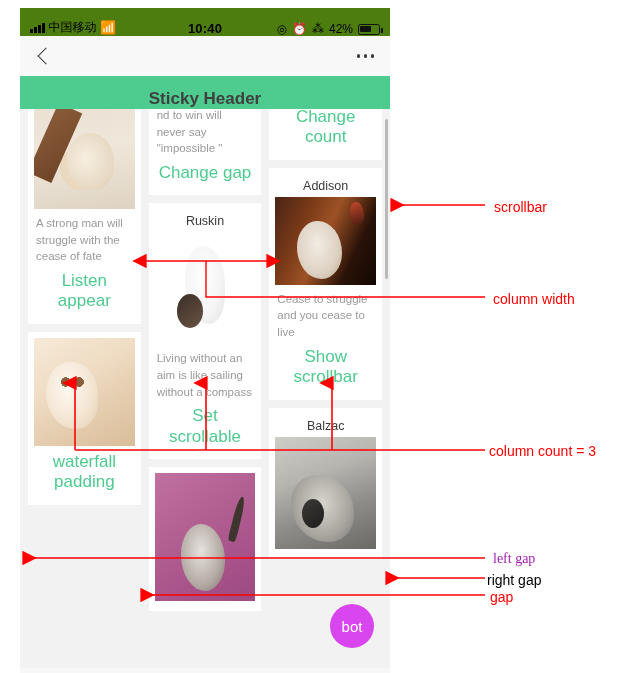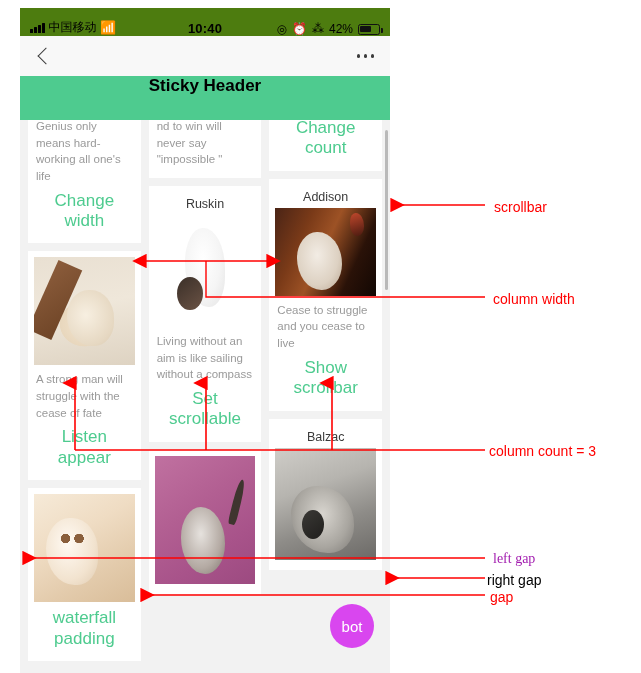--- a/index.html
+++ b/index.html
@@ -63,26 +63,26 @@
     border-left: 1.6px solid #3c3c3c;
     border-bottom: 1.6px solid #3c3c3c;
     transform: rotate(45deg);
     margin-left: 4px;
   }
   .dots { display: flex; gap: 3.5px; }
   .dots span { width: 3.5px; height: 3.5px; border-radius: 50%; background: #3c3c3c; display: block; }
 
   
   #sticky-header {
-    height: 44px;
+    height: 33px;
     background: #4ecb8f;
-    color: #000000;
+    color: #404040;
     font-size: 17px;
     font-weight: bold;
-    display: flex; align-items: flex-start; justify-content: center;
+    display: flex; align-items: flex-end; justify-content: center;
     position: relative; z-index: 5;
   }
 
   
   #scroll-area {
     position: relative;
     height: 559px;
     background: #f2f2f2;
     overflow: hidden;
     padding: 0 8px;
@@ -245,37 +245,34 @@
 
   <div id="sticky-header">
     <span>Sticky Header</span>
   </div>
 
   <div id="scroll-area">
     <div id="columns">
 
       <div class="column">
         <div class="card">
-          <div class="desc">Genius only means hard-working all one's life</div>
-          <div class="action">Change width</div>
-        </div>
-        <div class="card">
           <div class="photo p1"></div>
           <div class="desc">A strong man will struggle with the cease of fate</div>
           <div class="action">Listen appear</div>
         </div>
         <div class="card">
           <div class="photo p4"></div>
           <div class="action">waterfall padding</div>
         </div>
       </div>
 
       <div class="column">
         <div class="card">
           <div class="desc">nd to win will never say "impossible "</div>
+          <div class="action">Change gap</div>
         </div>
         <div class="card">
           <div class="title">Ruskin</div>
           <div class="photo p2"></div>
           <div class="desc">Living without an aim is like sailing without a compass</div>
           <div class="action">Set scrollable</div>
         </div>
         <div class="card">
           <div class="photo p5"></div>
         </div>

